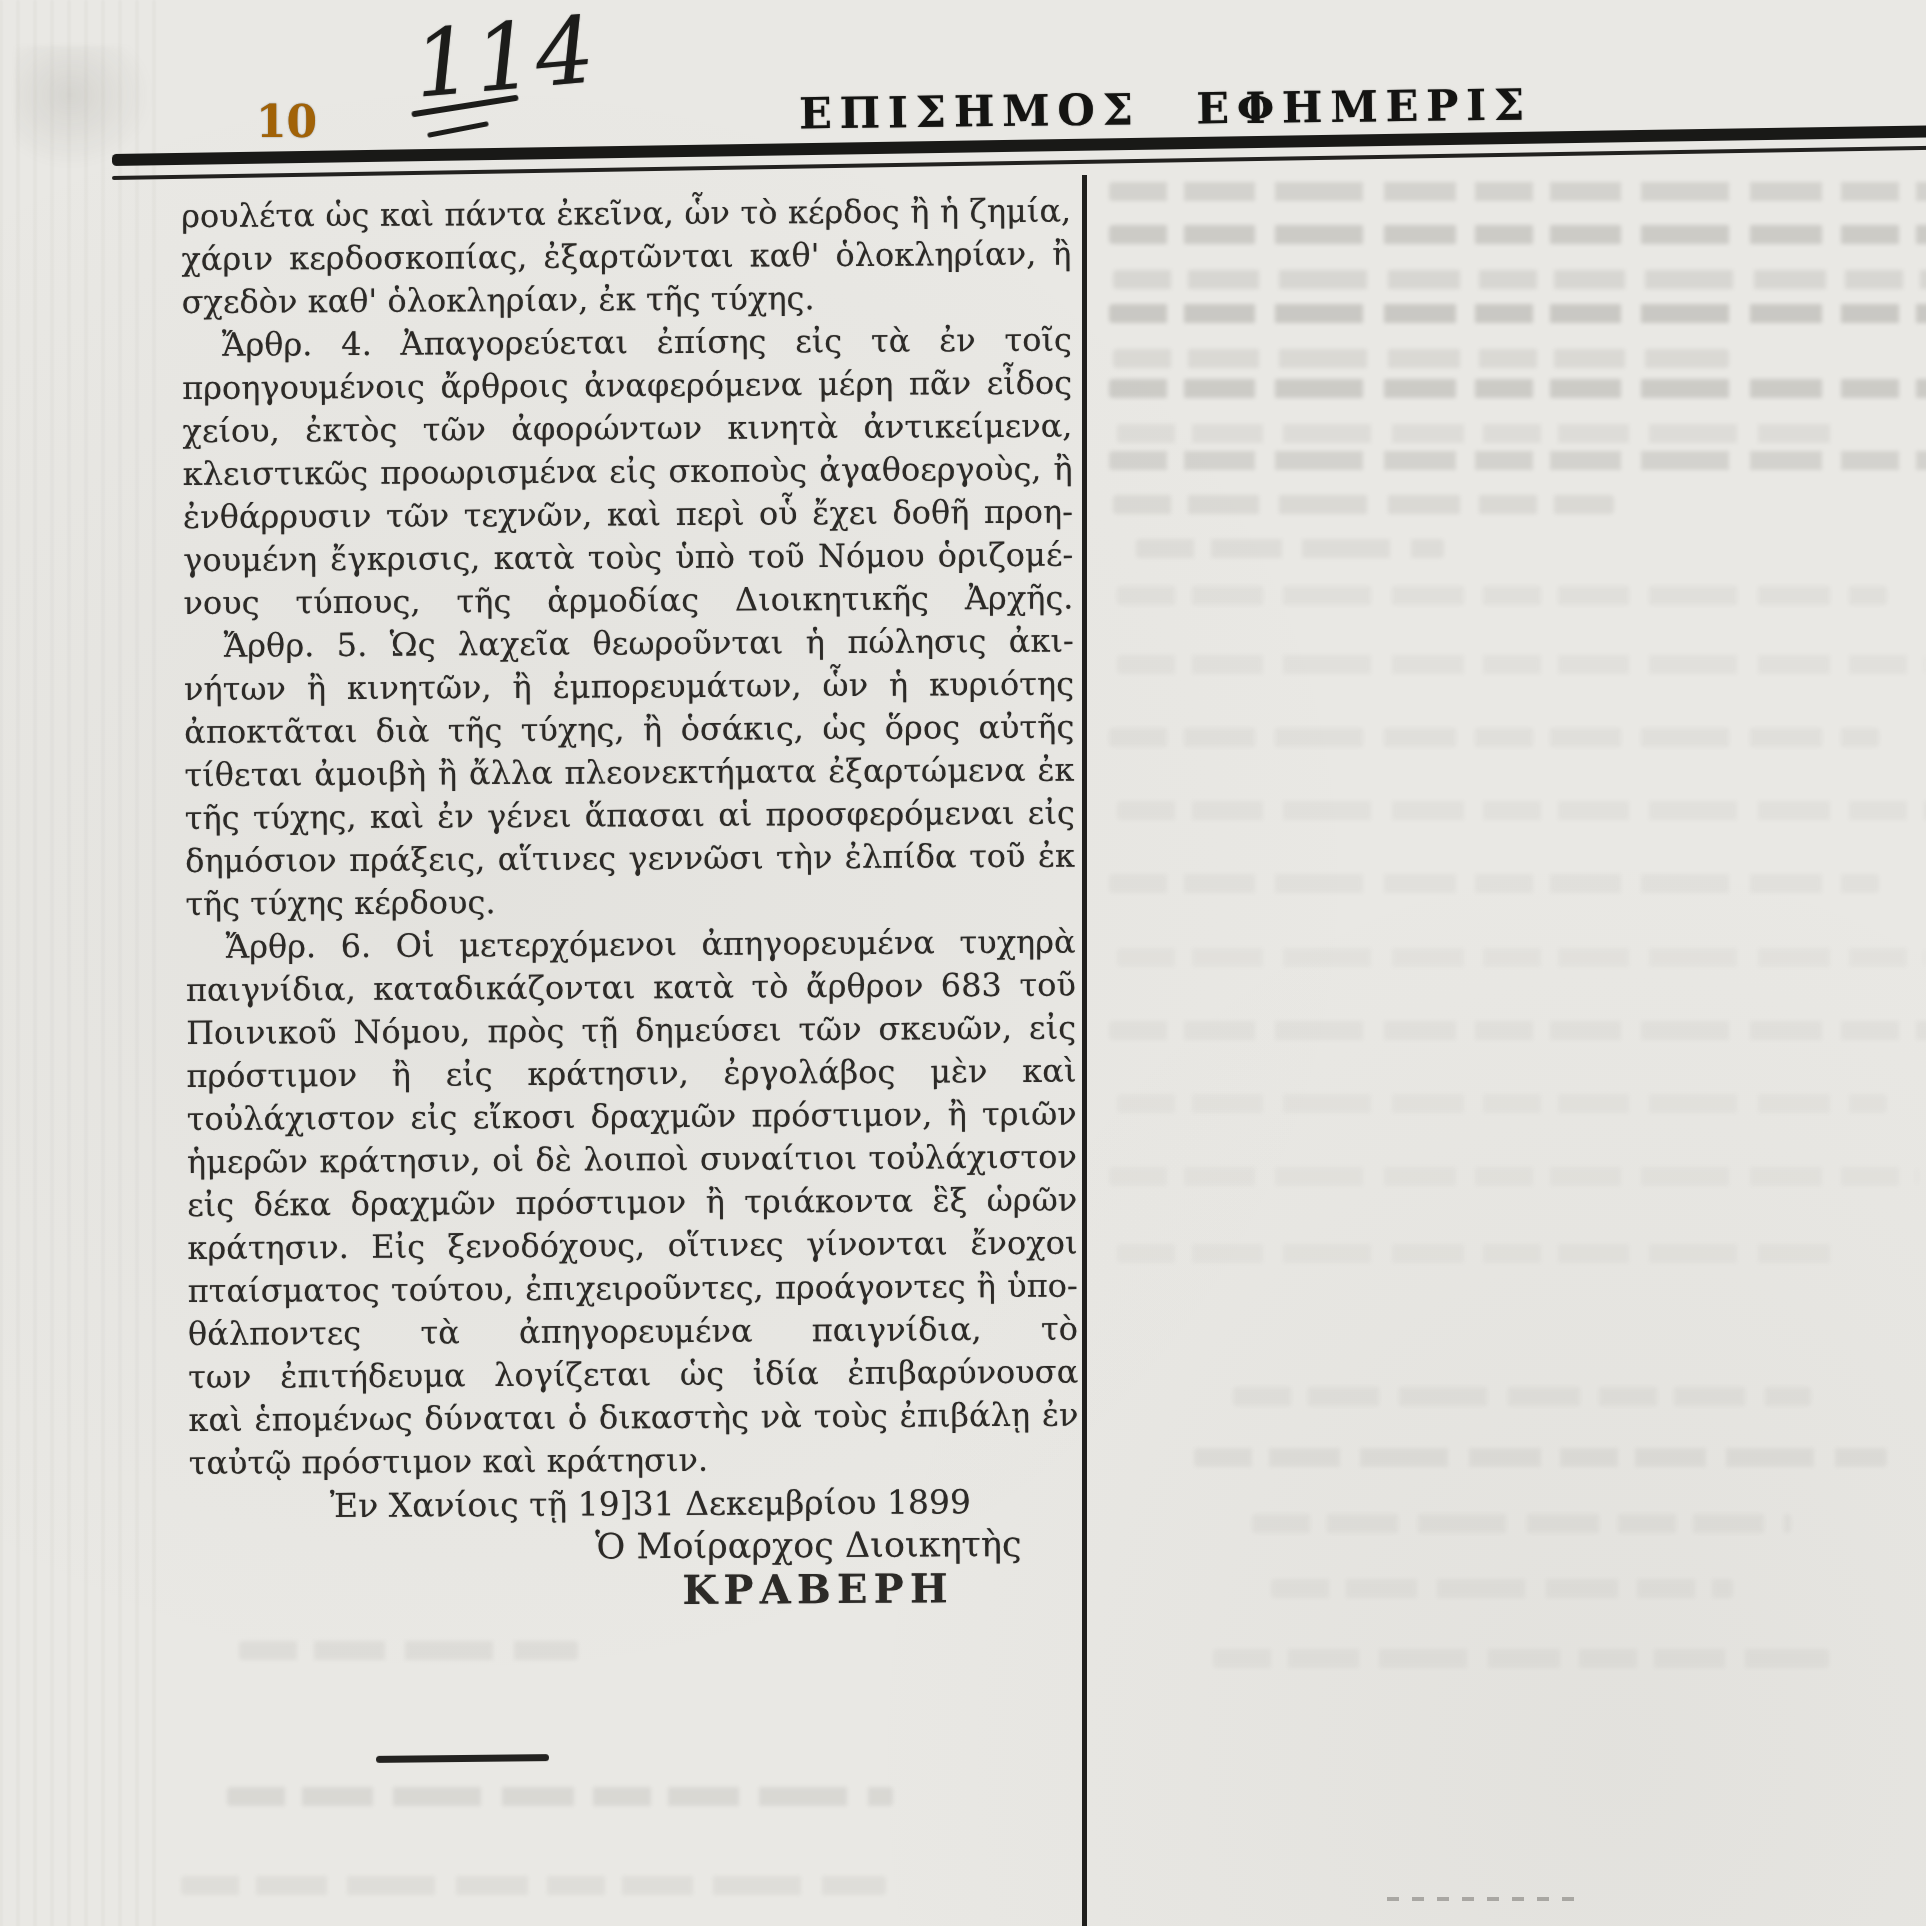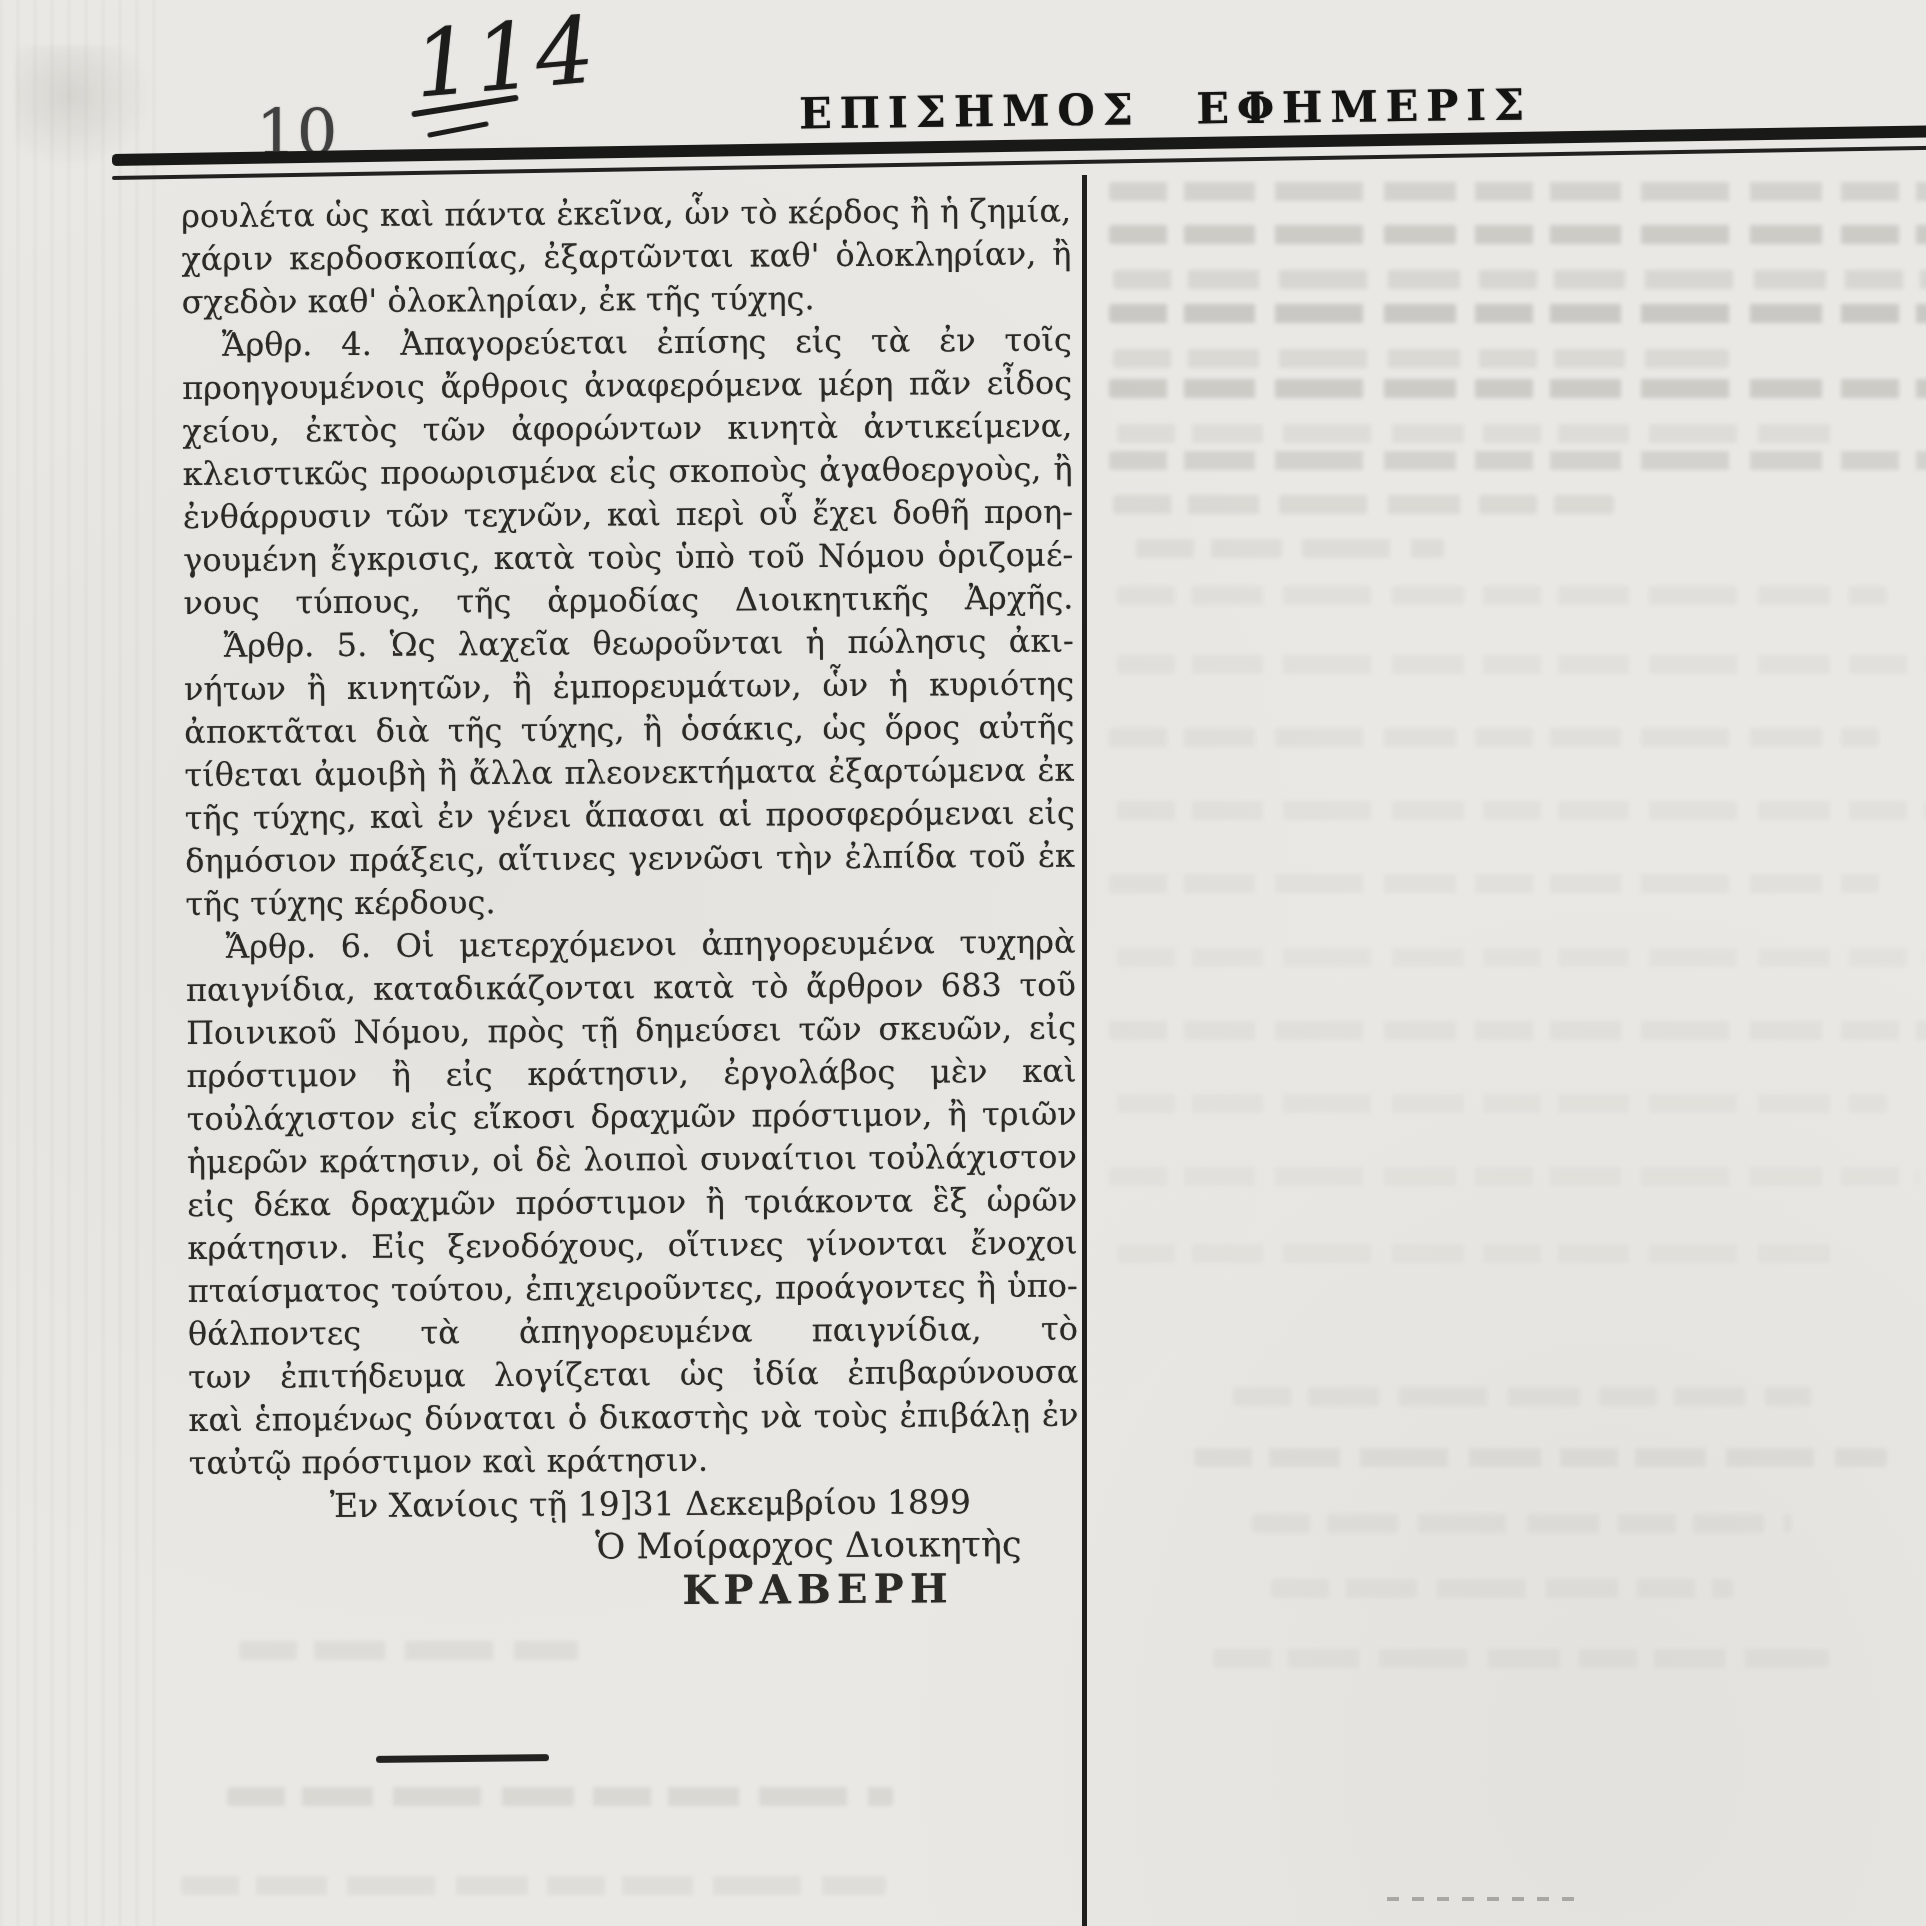--- a/index.html
+++ b/index.html
@@ -15,21 +15,21 @@
       radial-gradient(ellipse 50% 45% at 75% 60%, rgba(120,118,110,.06), transparent 70%),
       radial-gradient(ellipse 120% 120% at 50% 50%, transparent 60%, rgba(90,88,80,.10) 100%);
   }
   .left-margin-streaks{position:absolute;left:0;top:0;width:166px;height:2933px;pointer-events:none;
     background:repeating-linear-gradient(90deg, rgba(130,128,120,.10) 0 2.3px, rgba(0,0,0,0) 2.3px 17px);
     filter:blur(1.2px);opacity:.8;}
   .corner-smudge{position:absolute;left:15.4px;top:46px;width:139px;height:123px;
     background:radial-gradient(ellipse at 40% 40%, rgba(100,98,90,.14), transparent 70%);filter:blur(2.3px);}
 
   
-  .page-number{position:absolute;left:256px;top:96px;font-size:64px;font-weight:normal;color:#404040;
+  .page-number{position:absolute;left:256px;top:96px;font-size:44px;font-weight:bold;color:#a16207;
     text-shadow:0 0 1.5px rgba(20,20,18,.55);}
   .hand-number{position:absolute;left:414px;top:3.9px;font-size:92px;font-style:italic;color:#1c1c1a;
     transform:rotate(-5deg);letter-spacing:2.3px;text-shadow:0 0 1.2px rgba(20,20,18,.5);}
   .hand-underline-1{position:absolute;left:411px;top:103px;width:108px;height:6.2px;background:#1c1c1a;
     transform:rotate(-9deg);border-radius:3.1px;filter:blur(0.4px);}
   .hand-underline-2{position:absolute;left:427px;top:127px;width:62px;height:5px;background:#1c1c1a;
     transform:rotate(-11deg);border-radius:2.7px;filter:blur(0.4px);}
   .masthead{position:absolute;left:799px;top:84px;font-size:43px;font-weight:bold;color:#141412;
     letter-spacing:7.7px;word-spacing:33px;transform:rotate(-0.7deg);
     text-shadow:0 0 1.2px rgba(20,20,18,.5);white-space:nowrap;}

